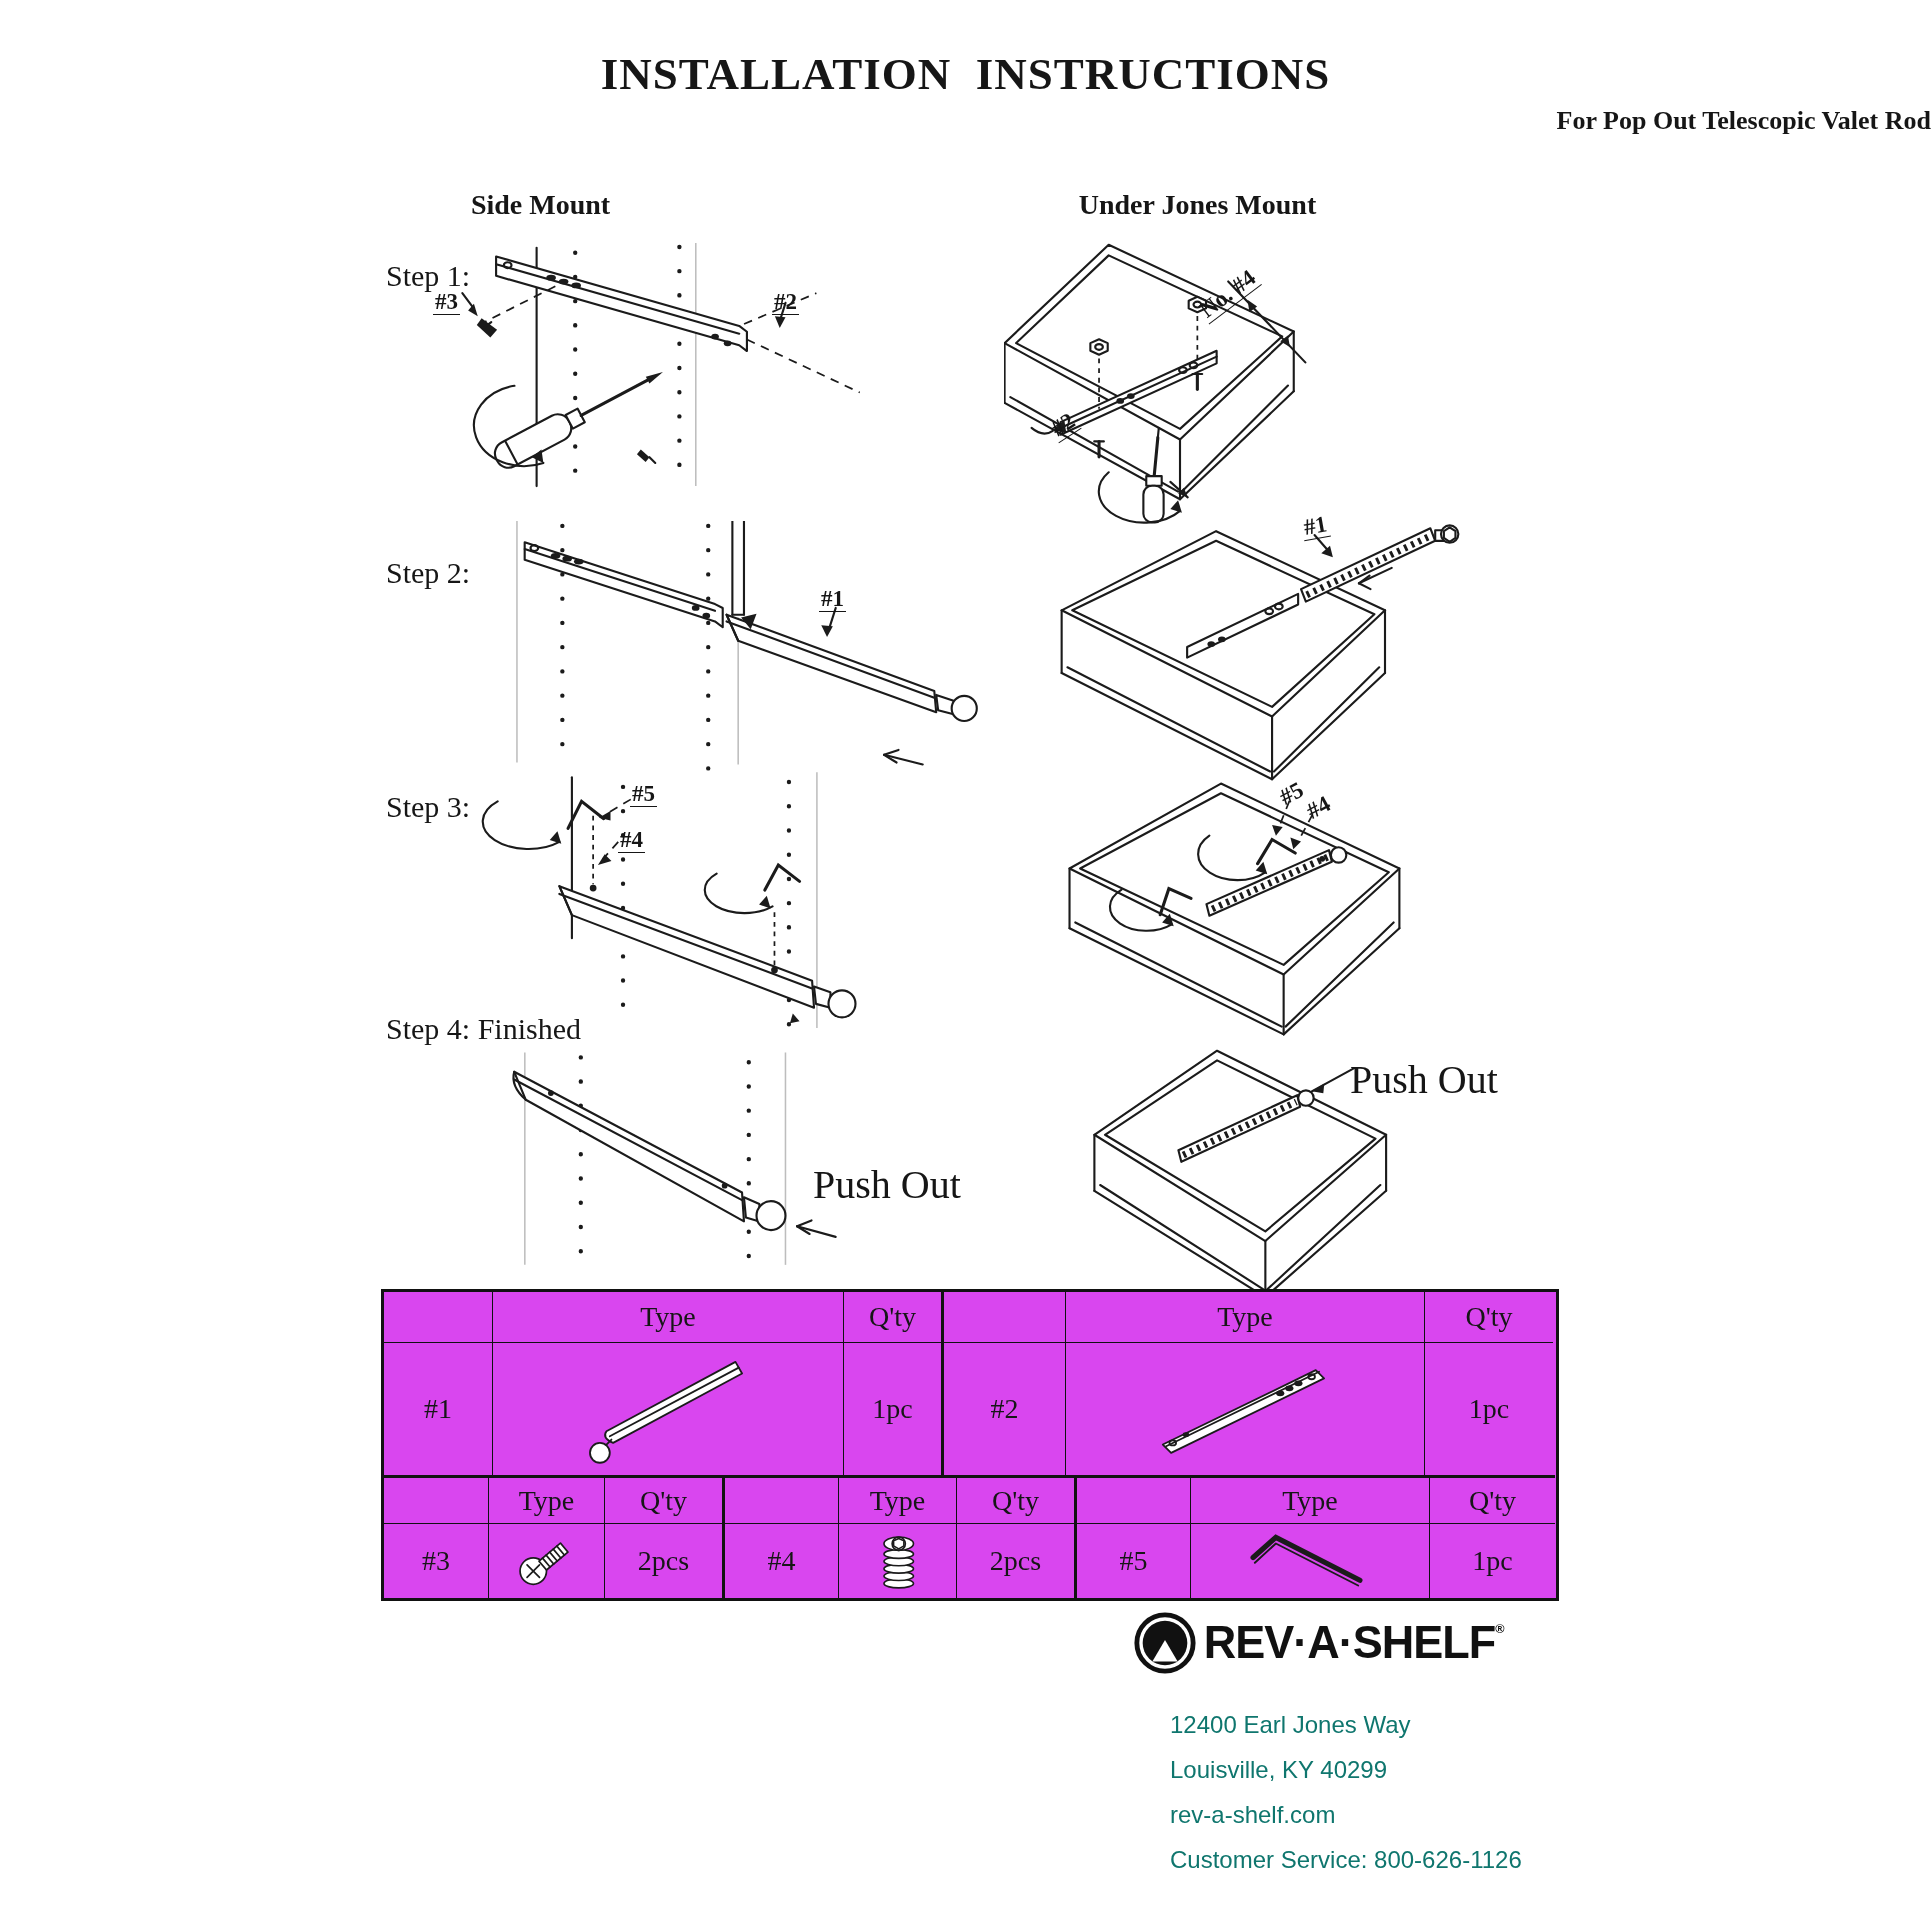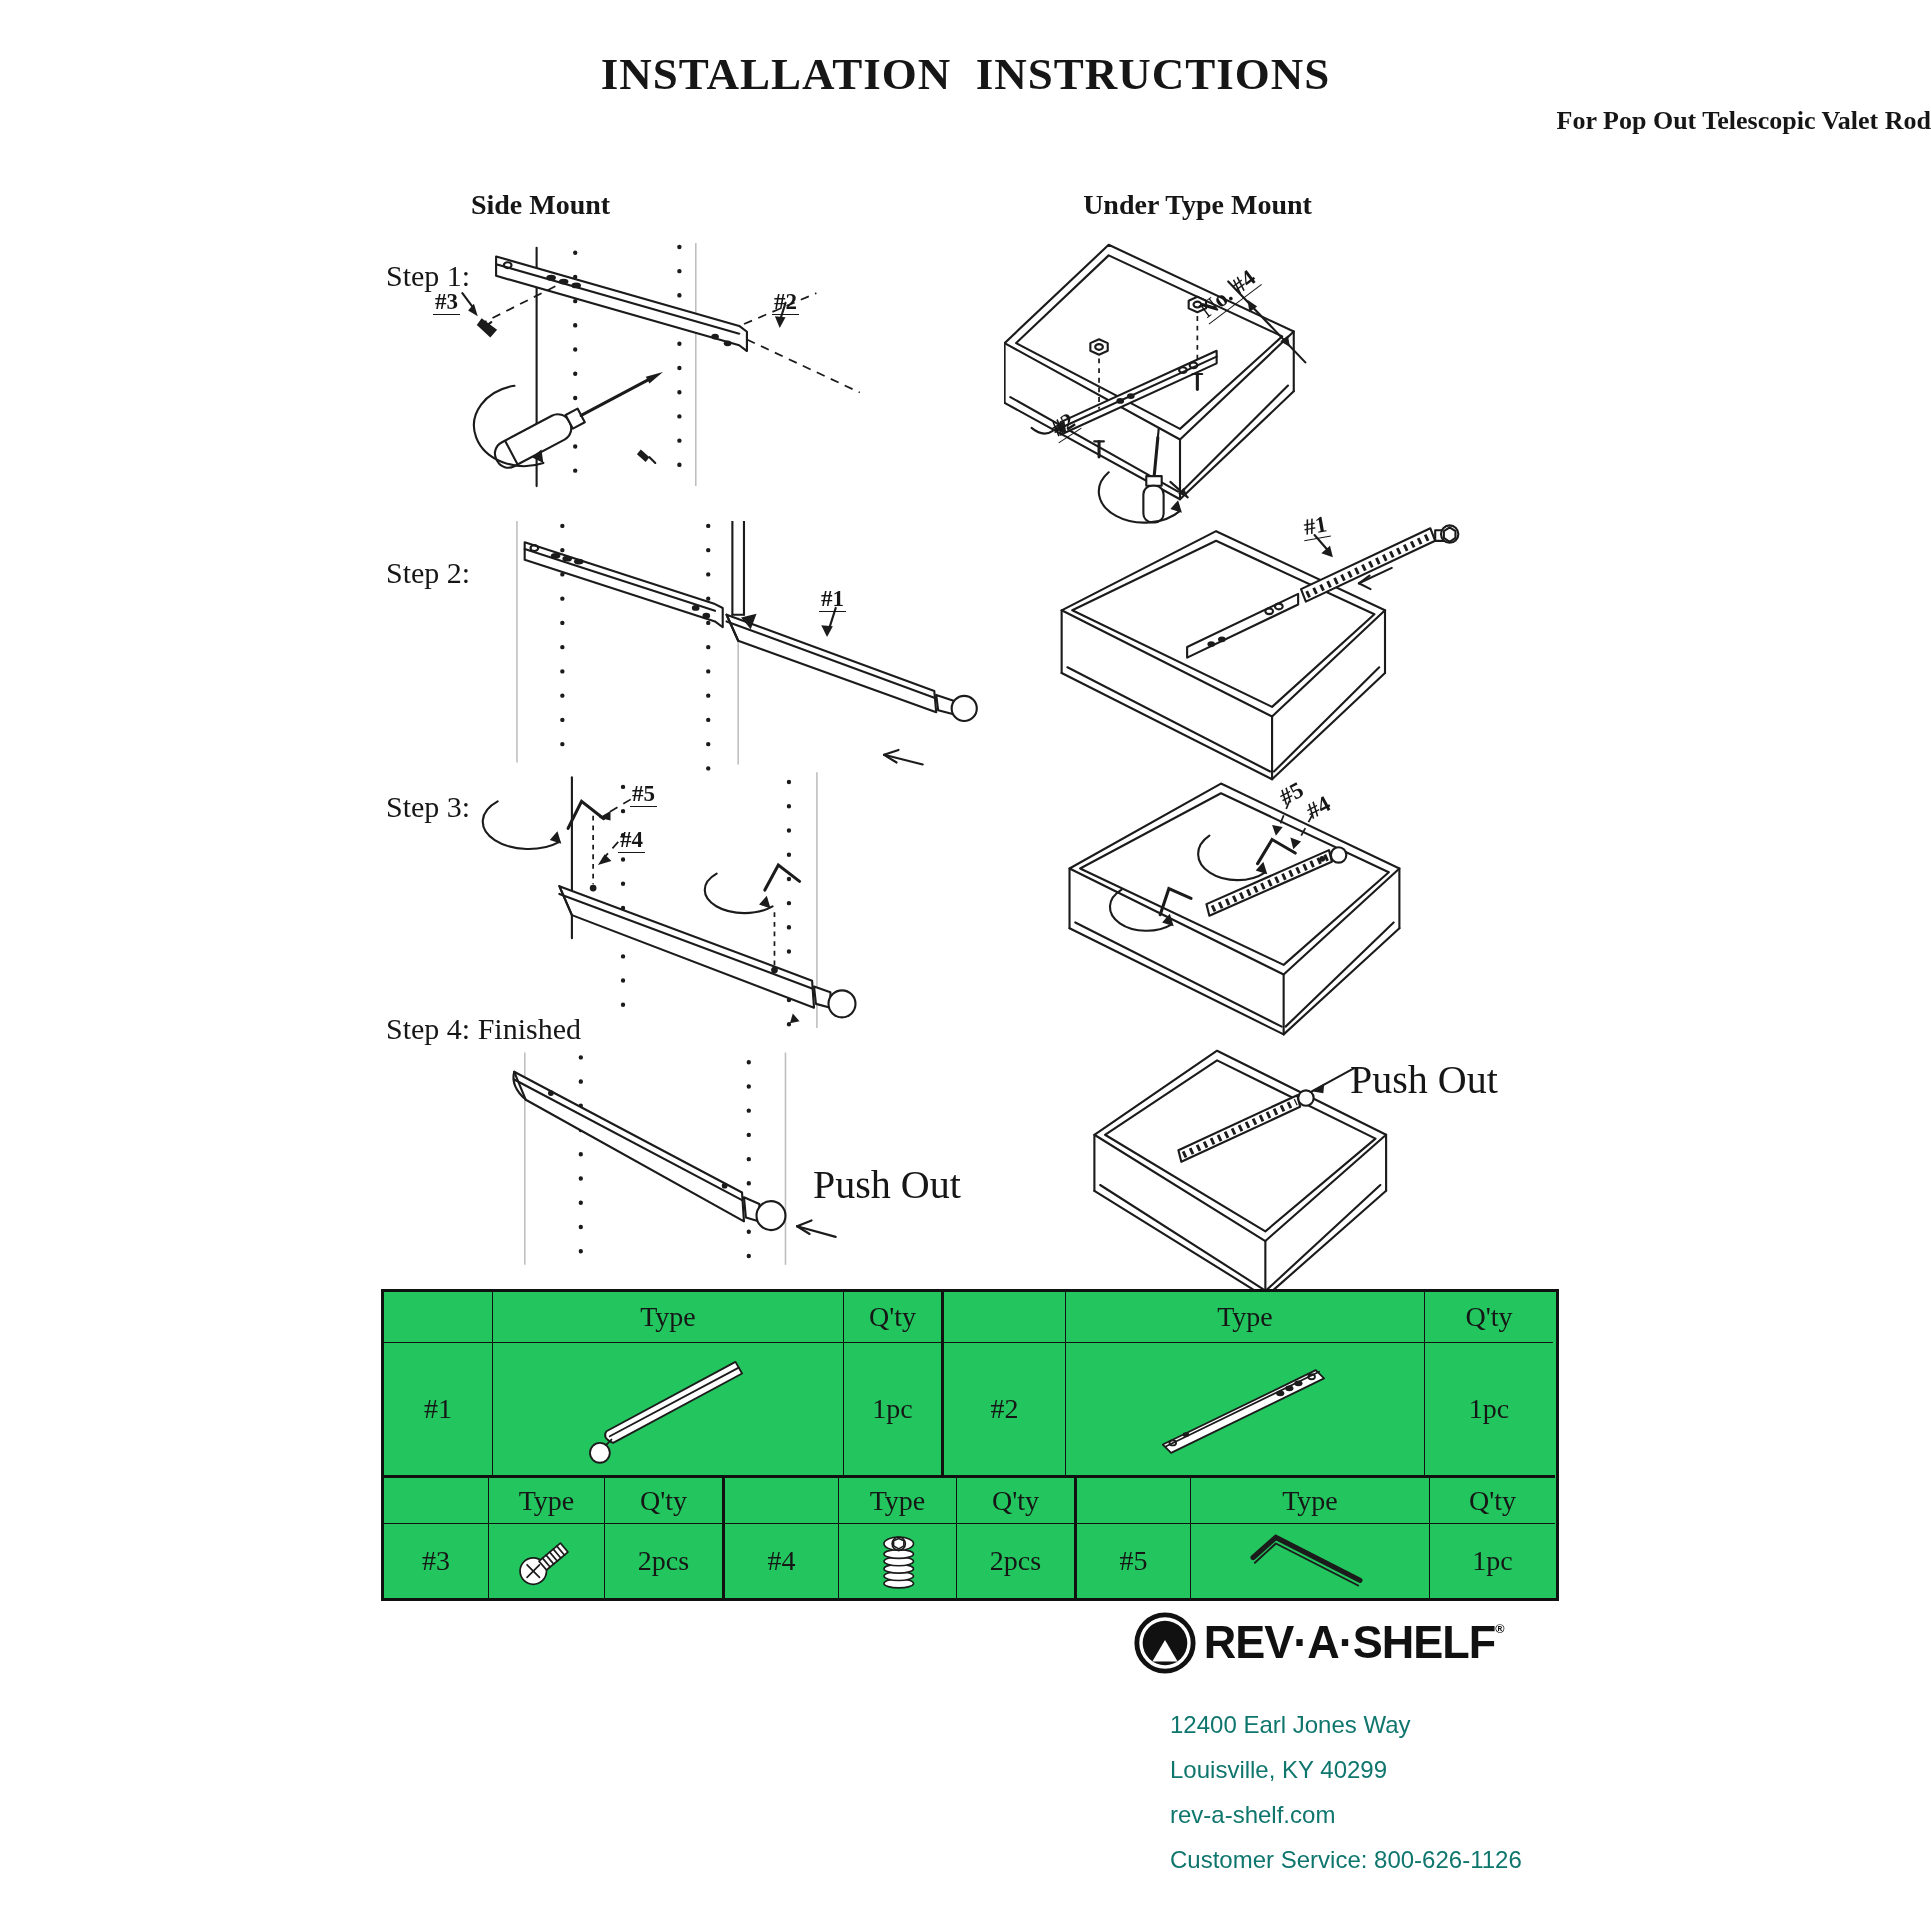--- a/index.html
+++ b/index.html
@@ -18,21 +18,21 @@
   .k{stroke:#1b1b1b;stroke-width:2.2;fill:none;stroke-linecap:round;stroke-linejoin:round;}
   .kf{stroke:#1b1b1b;stroke-width:2.2;fill:#ffffff;stroke-linejoin:round;}
   .kb{fill:#1b1b1b;stroke:none;}
   .kd{stroke:#1b1b1b;stroke-width:1.8;fill:none;stroke-dasharray:9 7;}
   .kd2{stroke:#1b1b1b;stroke-width:1.8;fill:none;stroke-dasharray:5 5;}
   .kdot{stroke:#1b1b1b;stroke-width:4.5;fill:none;stroke-dasharray:0.1 25;stroke-linecap:round;}
   .kthin{stroke:#bdbdbd;stroke-width:1.6;fill:none;}
   .kth{stroke:#1b1b1b;stroke-width:3.2;fill:none;stroke-linecap:round;}
   .khatch{stroke:#1b1b1b;stroke-width:7;fill:none;stroke-dasharray:3 5;}
   
-  .ptable{left:381px;top:1289px;width:1178px;border:3.9px solid #111;background:#22c55e;box-sizing:border-box;}
+  .ptable{left:381px;top:1289px;width:1178px;border:3.9px solid #111;background:#d946ef;box-sizing:border-box;}
   .trow{display:grid;}
   .c{display:flex;align-items:center;justify-content:center;font-size:28px;
      border-left:1.9px solid #111;border-top:1.9px solid #111;box-sizing:border-box;}
   .c.nl{border-left:none;}
   .c.nt{border-top:none;}
   .c.thickL{border-left:3.9px solid #111;}
   .c.thickT{border-top:3.9px solid #111;}
   
   .logo{left:1132px;top:1610px;display:flex;align-items:center;gap:5.8px;}
   .wordmark{font-family:"Liberation Sans",sans-serif;font-weight:bold;font-size:45px;
@@ -42,21 +42,21 @@
            line-height:45px;color:#0f766e;}
 </style>
 </head>
 <body>
 
 <div class="page">
 
   <div class="abs title">INSTALLATION  INSTRUCTIONS</div>
   <div class="abs subtitle">For Pop Out Telescopic Valet Rod</div>
   <div class="abs mount-h" style="left:386px;top:189px;width:309px;">Side Mount</div>
-  <div class="abs mount-h" style="left:985px;top:189px;width:425px;">Under Type Mount</div>
+  <div class="abs mount-h" style="left:985px;top:189px;width:425px;">Under Jones Mount</div>
 
   <div class="abs step-label" style="left:386px;top:259px;">Step 1:</div>
   <div class="abs step-label" style="left:386px;top:556px;">Step 2:</div>
   <div class="abs step-label" style="left:386px;top:790px;">Step 3:</div>
   <div class="abs step-label" style="left:386px;top:1012px;">Step 4: Finished</div>
 
   <svg class="abs" style="left:406px;top:243px;" width="541" height="246" viewBox="0 0 560 255">
     <line class="kthin" x1="300" y1="0" x2="300" y2="252"></line>
     <line class="k" x1="135" y1="5" x2="135" y2="252"></line>
     <line class="kdot" x1="175" y1="10" x2="175" y2="250"></line>

